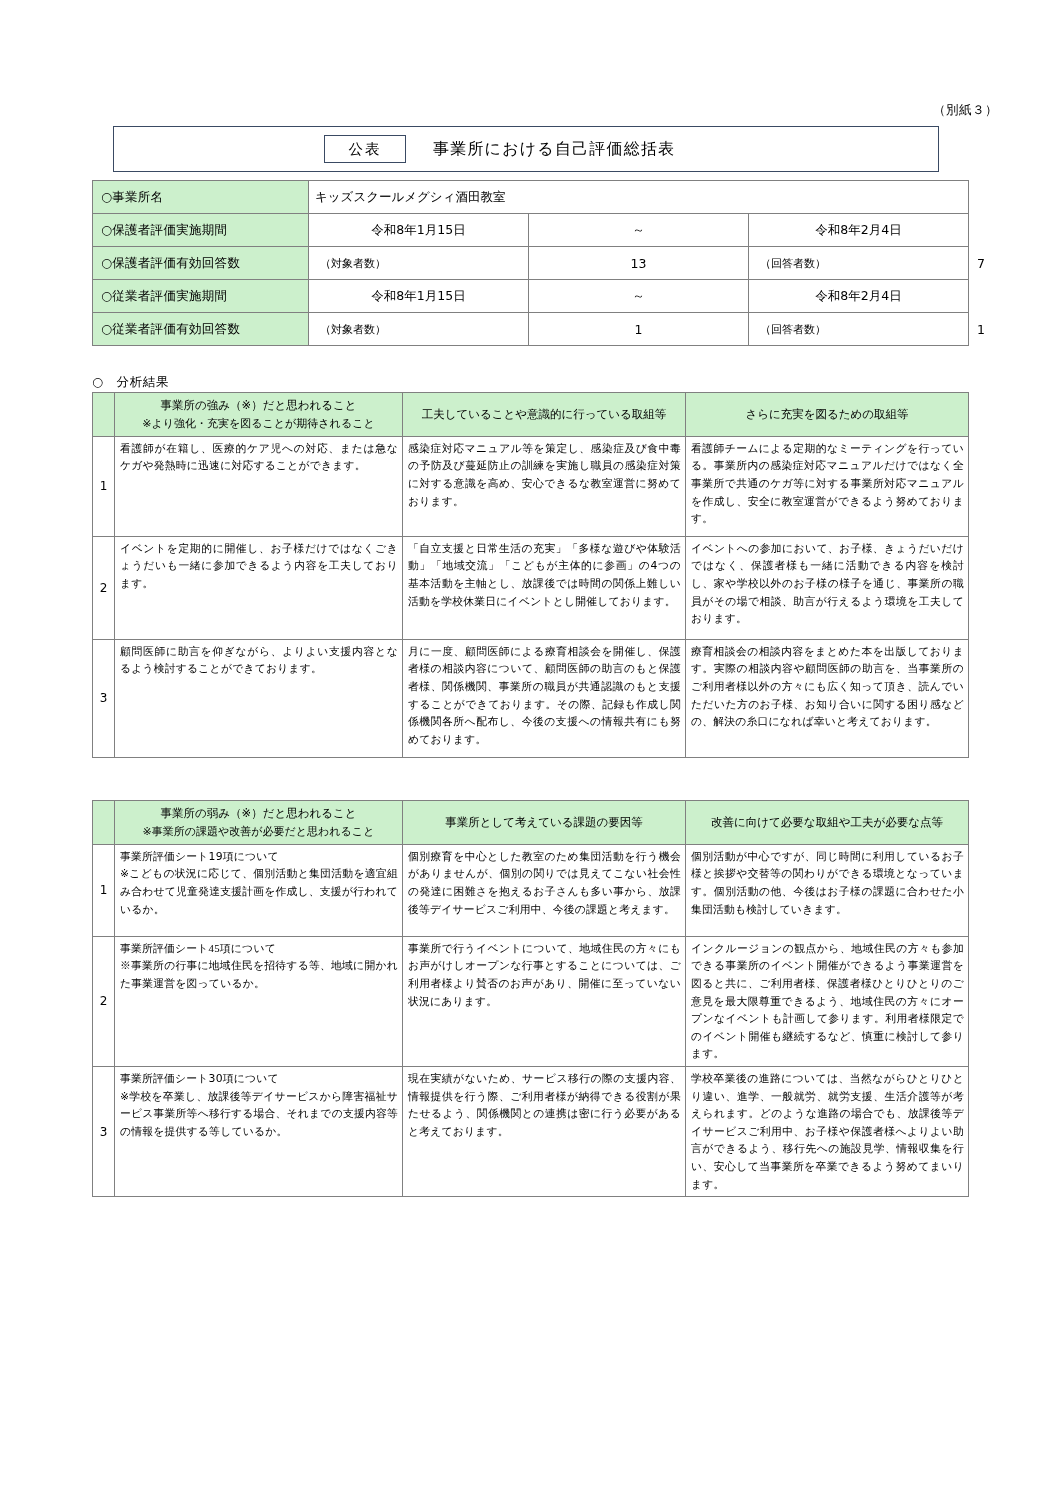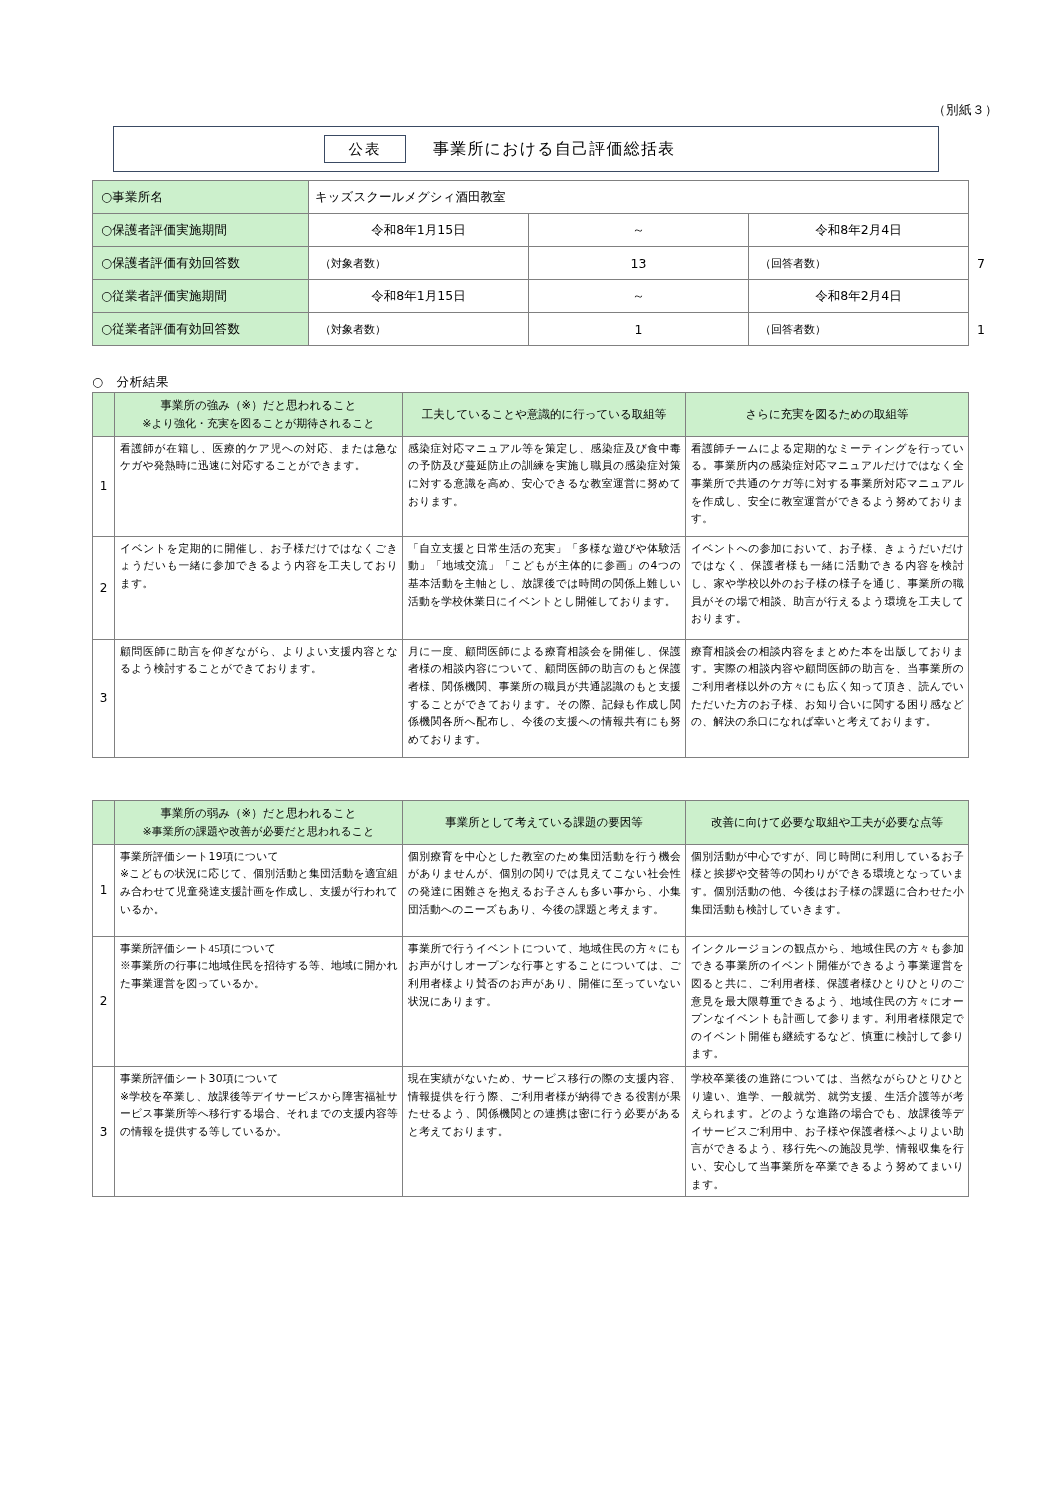--- a/index.html
+++ b/index.html
@@ -285,21 +285,21 @@
         </th>
         <th>事業所として考えている課題の要因等</th>
         <th>改善に向けて必要な取組や工夫が必要な点等</th>
       </tr>
     </thead>
     <tbody>
         <tr style="height: 92px;">
           <td class="idx">1</td>
           <td class="cell" style="white-space: pre-wrap;">事業所評価シート19項について
 ※こどもの状況に応じて、個別活動と集団活動を適宜組み合わせて児童発達支援計画を作成し、支援が行われているか。</td>
-          <td class="cell" style="white-space: pre-wrap;">個別療育を中心とした教室のため集団活動を行う機会がありませんが、個別の関りでは見えてこない社会性の発達に困難さを抱えるお子さんも多い事から、小集団活動へのニーズもあり、今後の課題と考えます。</td>
+          <td class="cell" style="white-space: pre-wrap;">個別療育を中心とした教室のため集団活動を行う機会がありませんが、個別の関りでは見えてこない社会性の発達に困難さを抱えるお子さんも多い事から、放課後等デイサービスご利用中、今後の課題と考えます。</td>
           <td class="cell" style="white-space: pre-wrap;">個別活動が中心ですが、同じ時間に利用しているお子様と挨拶や交替等の関わりができる環境となっています。個別活動の他、今後はお子様の課題に合わせた小集団活動も検討していきます。</td>
         </tr>
         <tr style="height: 92px;">
           <td class="idx">2</td>
           <td class="cell" style="white-space: pre-wrap; font-family: Liberation Serif, serif;">事業所評価シート45項について
 ※事業所の行事に地域住民を招待する等、地域に開かれた事業運営を図っているか。</td>
           <td class="cell" style="white-space: pre-wrap;">事業所で行うイベントについて、地域住民の方々にもお声がけしオープンな行事とすることについては、ご利用者様より賛否のお声があり、開催に至っていない状況にあります。</td>
           <td class="cell" style="white-space: pre-wrap;">インクルージョンの観点から、地域住民の方々も参加できる事業所のイベント開催ができるよう事業運営を図ると共に、ご利用者様、保護者様ひとりひとりのご意見を最大限尊重できるよう、地域住民の方々にオープンなイベントも計画して参ります。利用者様限定でのイベント開催も継続するなど、慎重に検討して参ります。</td>
         </tr>
         <tr style="height: 108px;">

